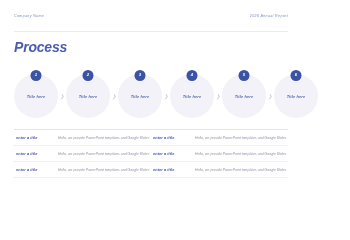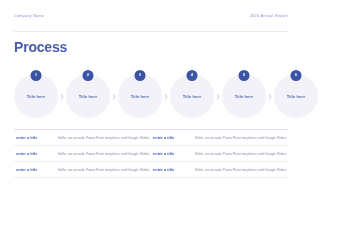--- a/index.html
+++ b/index.html
@@ -14,20 +14,21 @@
     font-family: "Liberation Sans", sans-serif;
     color: #3b4a8c;
     position: relative;
   }
   .slide {
     width: 302px;
     height: 197px;
     background: #ffffff;
     position: relative;
     box-sizing: border-box;
+    font-style: italic;
   }
 
   
   .header {
     position: absolute;
     left: 14px;
     right: 14px;
     top: 15px;
     height: 13px;
     display: flex;

